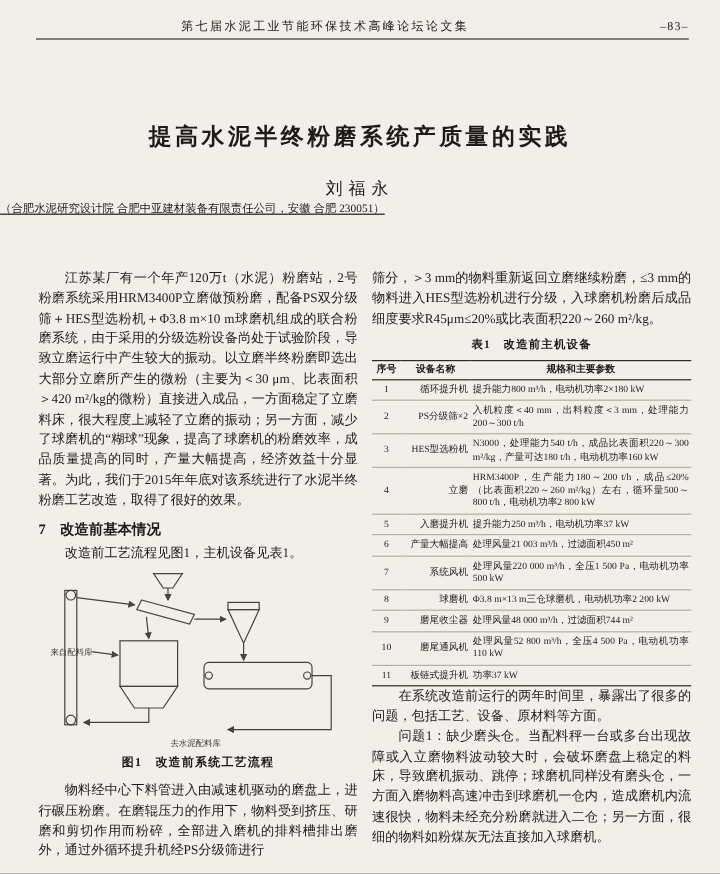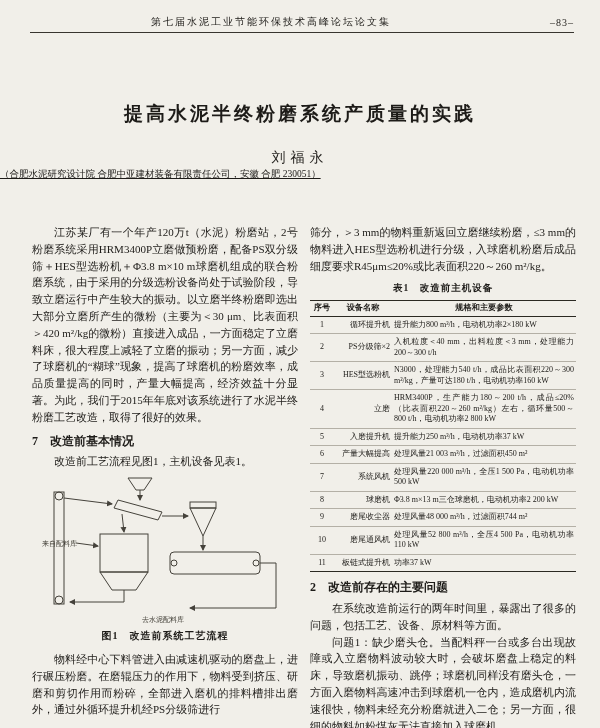--- a/index.html
+++ b/index.html
@@ -165,19 +165,18 @@
             <td class="c2">处理风量52 800 m³/h，全压4 500 Pa，电动机功率110 kW</td>
           </tr>
           <tr>
             <td class="c0">11</td>
             <td class="c1">板链式提升机</td>
             <td class="c2">功率37 kW</td>
           </tr>
         </tbody>
     </table>
 
-    <h3 class="sec">2　改造前存在的主要问题</h3>
     <p class="indent">在系统改造前运行的两年时间里，暴露出了很多的问题，包括工艺、设备、原材料等方面。</p>
     <p class="indent">问题1：缺少磨头仓。当配料秤一台或多台出现故障或入立磨物料波动较大时，会破坏磨盘上稳定的料床，导致磨机振动、跳停；球磨机同样没有磨头仓，一方面入磨物料高速冲击到球磨机一仓内，造成磨机内流速很快，物料未经充分粉磨就进入二仓；另一方面，很细的物料如粉煤灰无法直接加入球磨机。</p>
 
   </div>
 
 </div>
 
 </body></html>

